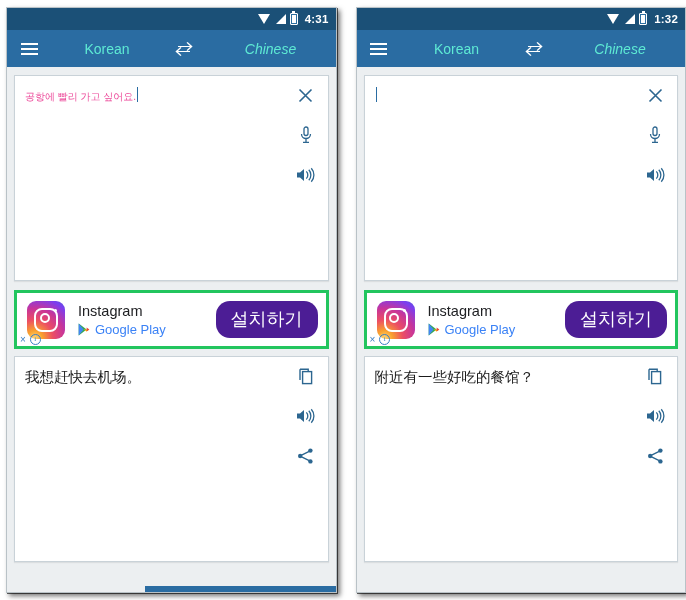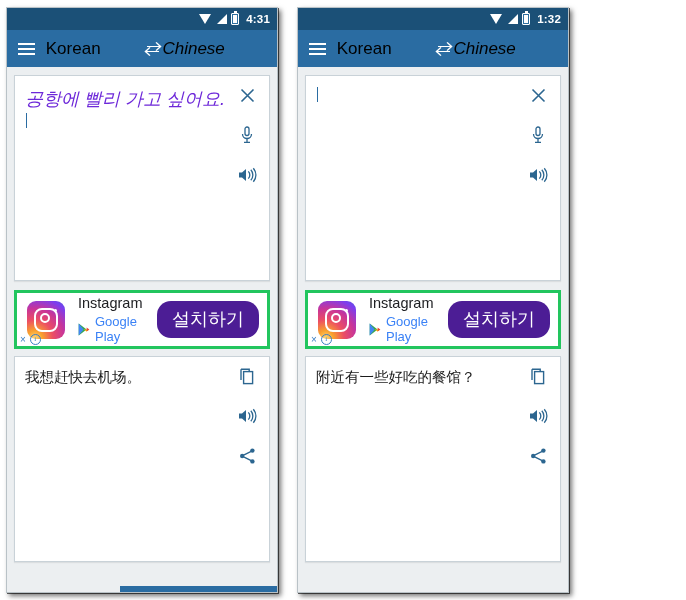--- a/index.html
+++ b/index.html
@@ -9,21 +9,21 @@
   }
   body {
     width: 686px;
     height: 600px;
     font-family: "Liberation Sans", "DejaVu Sans", sans-serif;
     overflow: hidden;
   }
 
   .screens {
     position: relative;
-    width: 569px;
+    width: 686px;
     height: 600px;
     display: flex;
     gap: 11px;
     border-radius: 24px;
   }
 
   .phone {
     position: relative;
     width: 336px;
     height: 586px;
@@ -124,23 +124,23 @@
     gap: 3px;
     cursor: pointer;
   }
   .hamburger span {
     display: block;
     width: 17px;
     height: 2px;
     background: #ffffff;
   }
   .lang {
-    color: #000000;
-    font-size: 17px;
-    text-align: left;
+    color: #5eead4;
+    font-size: 14px;
+    text-align: center;
     cursor: pointer;
     white-space: nowrap;
   }
   .lang.src { width: 112px; }
   .lang.tgt { width: 130px; font-style: italic; }
   .swap {
     flex: 1 1 auto;
     display: flex;
     align-items: center;
     justify-content: center;
@@ -174,28 +174,27 @@
     padding: 10px 44px 0 10px;
   }
   .output-card {
     height: 206px;
     flex: 0 0 auto;
     padding: 10px 44px 0 10px;
     margin-top: 7px;
   }
 
   .field-text {
-    font-size: 18px;
-    color: #6d28d9;
+    font-size: 10px;
+    color: #ec4899;
     line-height: 1.45;
     white-space: pre-wrap;
     word-break: break-word;
     position: relative;
     display: inline;
-    font-style: italic;
   }
   .caret {
     display: inline-block;
     width: 1px;
     height: 15px;
     background: #2a6ca2;
     vertical-align: -2px;
     margin-left: 1px;
   }
   .out-text {

